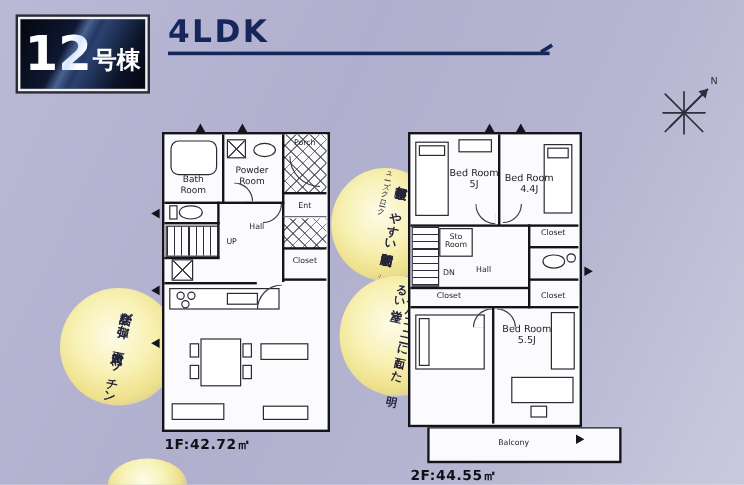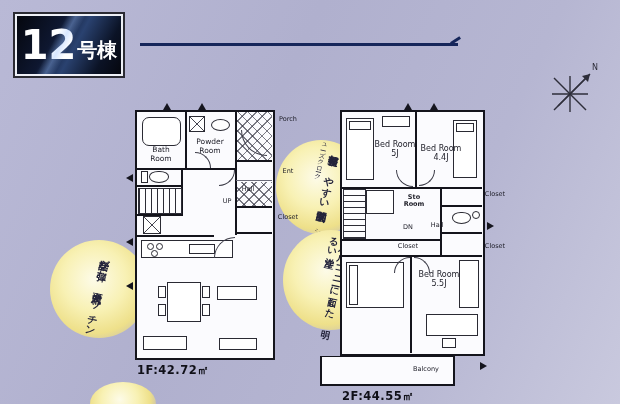--- a/index.html
+++ b/index.html
@@ -22,21 +22,21 @@
   .spec b{margin-right:14px;font-weight:700;}
   
   .plan{position:absolute;background:#fbfbfe;border:2.5px solid #14141c;box-sizing:border-box;z-index:2;}
   .wall{position:absolute;background:#14141c;}
   .thinline{position:absolute;background:#6a6a78;}
   .hatch{position:absolute;background-color:#fbfbfe;
     background-image:repeating-linear-gradient(45deg,rgba(52,52,66,.65) 0 1px,transparent 1px 7px),
                      repeating-linear-gradient(135deg,rgba(52,52,66,.65) 0 1px,transparent 1px 7px);}
   .rlabel{position:absolute;font-size:7.5px;line-height:1.15;color:#1c1c26;text-align:center;z-index:3;}
   .rlabel span{display:block;}
-  .small{font-size:6.5px;margin-left:34px;}
+  .small{font-size:6.5px;}
   .area-label{position:absolute;font-size:11.5px;font-weight:700;color:#101018;letter-spacing:.5px;z-index:4;}
   .furn{position:absolute;border:1.2px solid #2a2a33;background:#fff;box-sizing:border-box;}
   .xbox{background:
     linear-gradient(45deg,transparent calc(50% - .6px),#44444f calc(50% - .6px) calc(50% + .6px),transparent calc(50% + .6px)),
     linear-gradient(135deg,transparent calc(50% - .6px),#44444f calc(50% - .6px) calc(50% + .6px),transparent calc(50% + .6px)),#fff;}
   .round{border-radius:7px;}
   .oval{border-radius:50%;}
   .stairs-h{position:absolute;border:1px solid #2c2c36;background:repeating-linear-gradient(90deg,#2c2c36 0 1px,#fdfdff 1px 6px);box-sizing:border-box;}
   .stairs-v{position:absolute;border:1px solid #2c2c36;background:repeating-linear-gradient(0deg,#2c2c36 0 1px,#fdfdff 1px 6px);box-sizing:border-box;}
   .arc{position:absolute;box-sizing:border-box;}
@@ -65,20 +65,21 @@
 <body>
 
 <div class="stage">
 
   <div class="unit-box">
     <div class="unit-inner">
       <span class="unit-num">12</span>
       <span class="unit-suffix">号棟</span>
     </div>
   </div>
+  <div class="plan-type">4LDK</div>
   <div class="rule"></div>
 
   <svg class="compass" width="64" height="64" viewBox="0 0 64 64">
     <g stroke="#2e2e3a" stroke-width="1.4" fill="none">
       <line x1="30" y1="18" x2="30" y2="54"></line>
       <line x1="12" y1="36" x2="48" y2="36"></line>
       <line x1="14" y1="52" x2="46" y2="20"></line>
       <line x1="14" y1="20" x2="46" y2="52"></line>
       <line x1="18" y1="48" x2="50" y2="16"></line>
     </g>
@@ -177,33 +178,33 @@
     <div class="arc arc-tr" style="left:72px;top:145px;width:16px;height:16px;"></div>
 
     <div class="rlabel" style="left:32px;top:28px;width:42px;font-size:8px;">
       <span>Bed Room</span>
         <span>5J</span>
     </div>
     <div class="rlabel" style="left:78px;top:32px;width:42px;font-size:8px;">
       <span>Bed Room</span>
         <span>4.4J</span>
     </div>
-    <div class="rlabel small" style="left:25px;top:82px;width:26px;font-weight:bold;">Sto Room</div>
+    <div class="rlabel small" style="left:25px;top:82px;width:26px;">Sto Room</div>
     <div class="rlabel small" style="left:24px;top:112px;width:16px;">DN</div>
     <div class="rlabel small" style="left:48px;top:110px;width:26px;">Hall</div>
     <div class="rlabel small" style="left:100px;top:79px;width:38px;">Closet</div>
     <div class="rlabel small" style="left:8px;top:131px;width:48px;">Closet</div>
     <div class="rlabel small" style="left:99px;top:131px;width:40px;">Closet</div>
     <div class="rlabel" style="left:76px;top:158px;width:42px;font-size:8px;">
       <span>Bed Room</span>
         <span>5.5J</span>
     </div>
   </div>
 
-  <div class="plan" style="left:320px;top:356px;width:135px;height:30px;border-top-width:1.5px;">
+  <div class="plan" style="left:356px;top:356px;width:162px;height:30px;border-top-width:1.5px;">
     <div class="rlabel small" style="left:0;top:9px;width:140px;">Balcony</div>
   </div>
   <div class="area-label" style="left:342px;top:389px;">2F:44.55㎡</div>
 
   <div class="tri-up" style="left:163px;top:103px;"></div>
   <div class="tri-up" style="left:198px;top:103px;"></div>
   <div class="tri-up" style="left:404px;top:103px;"></div>
   <div class="tri-up" style="left:430px;top:103px;"></div>
   <div class="arr-left" style="left:126px;top:174px;"></div>
   <div class="arr-left" style="left:126px;top:238px;"></div>

